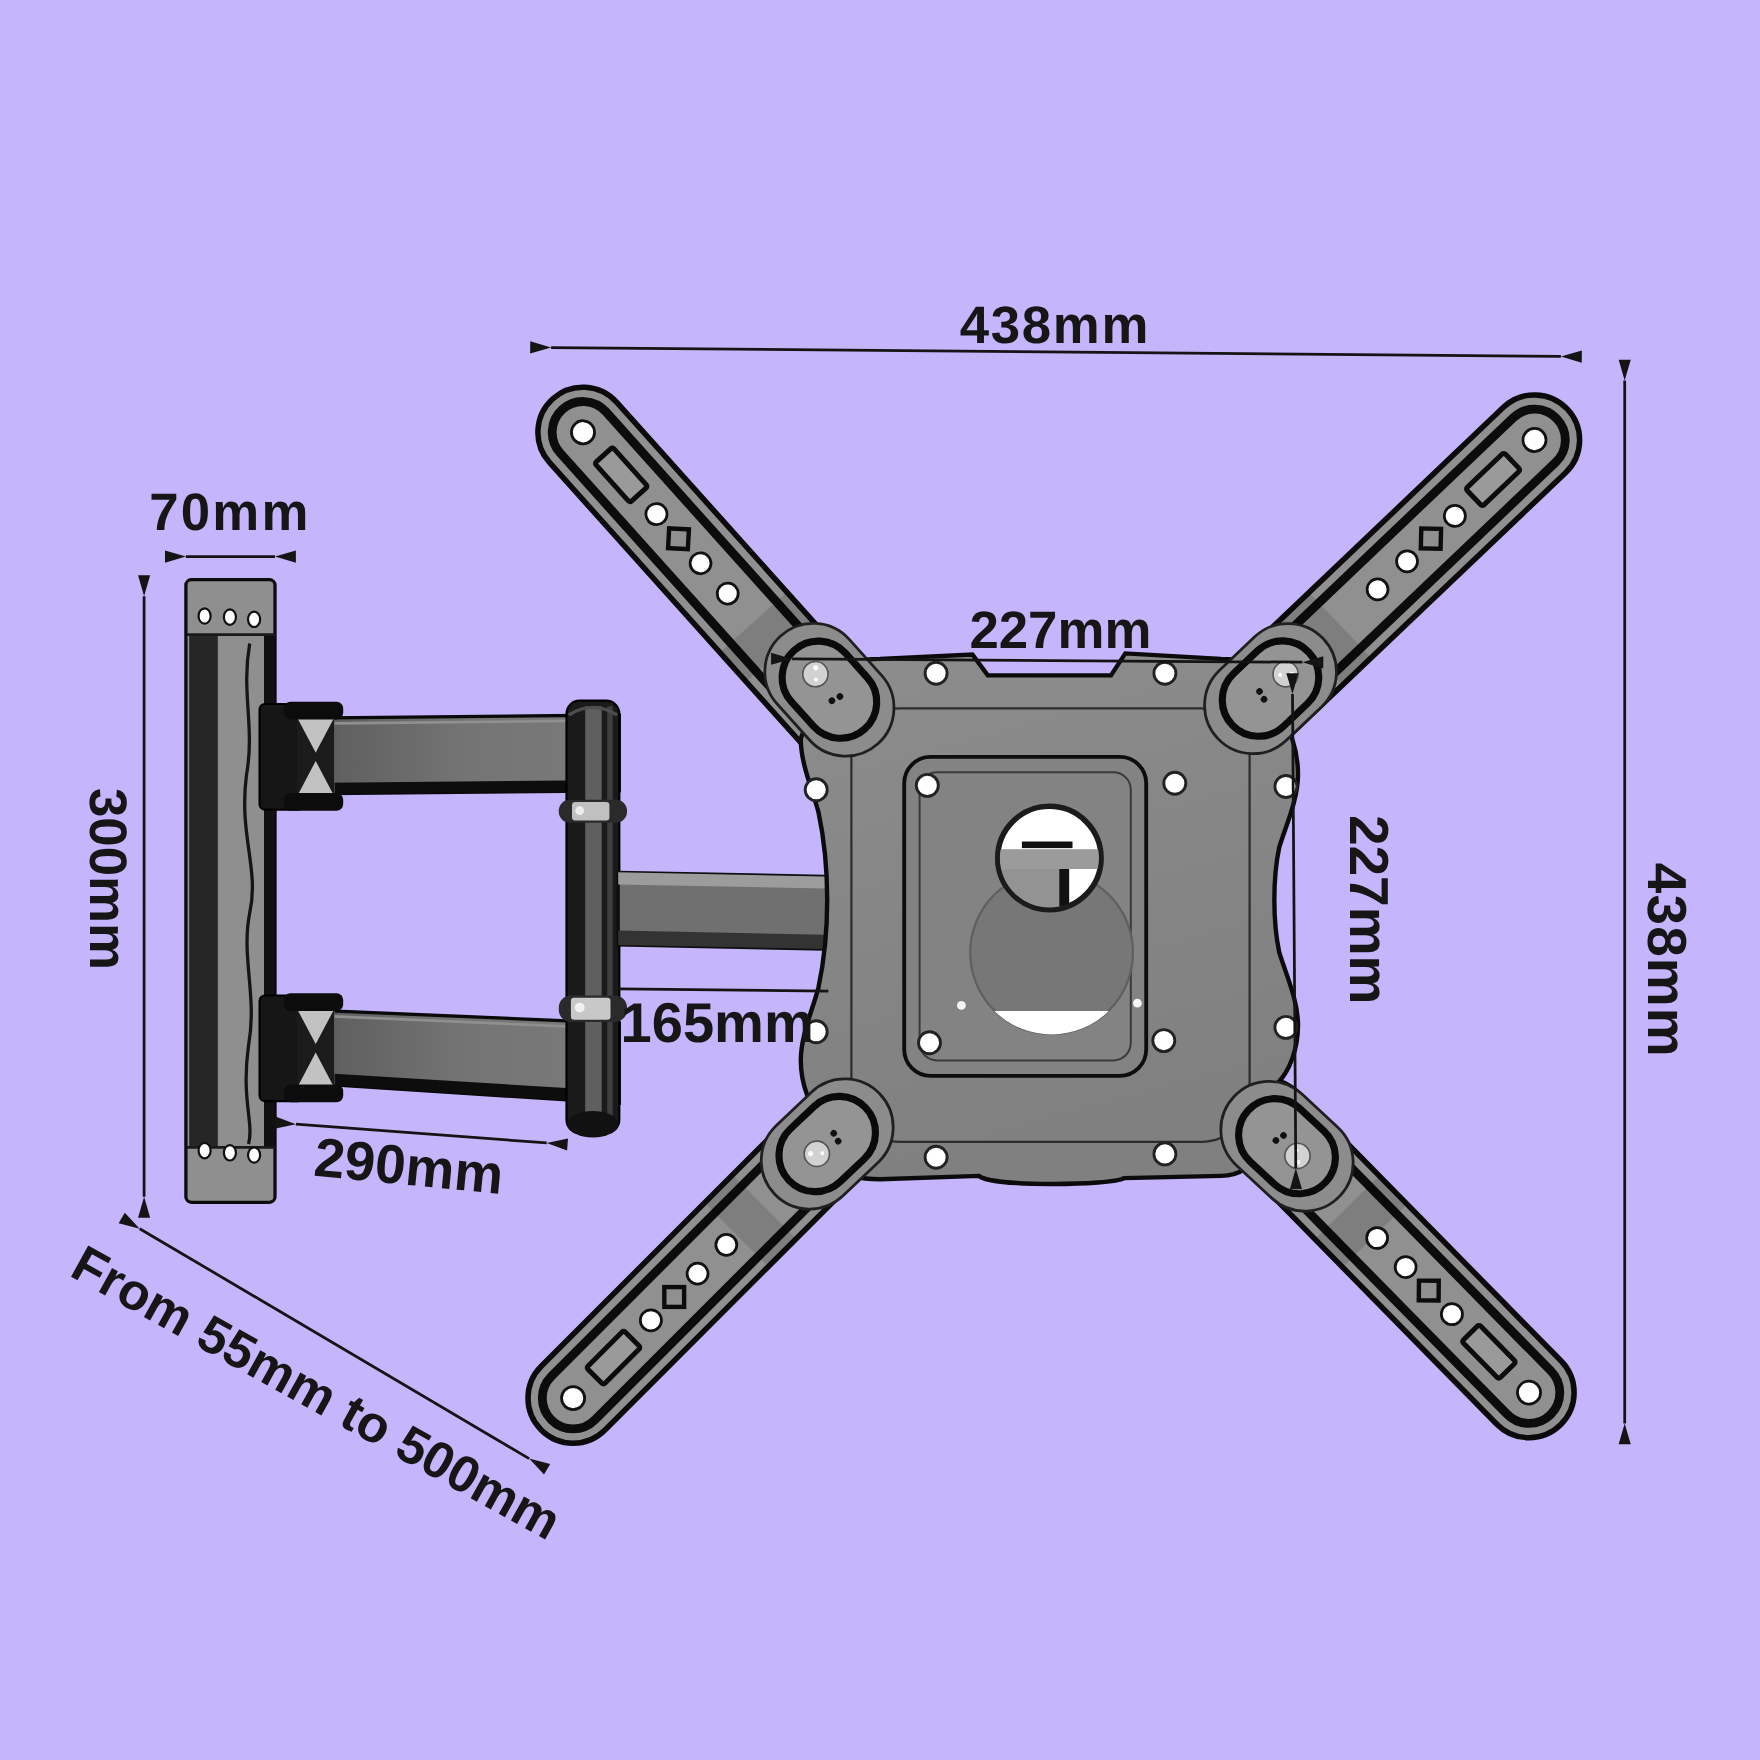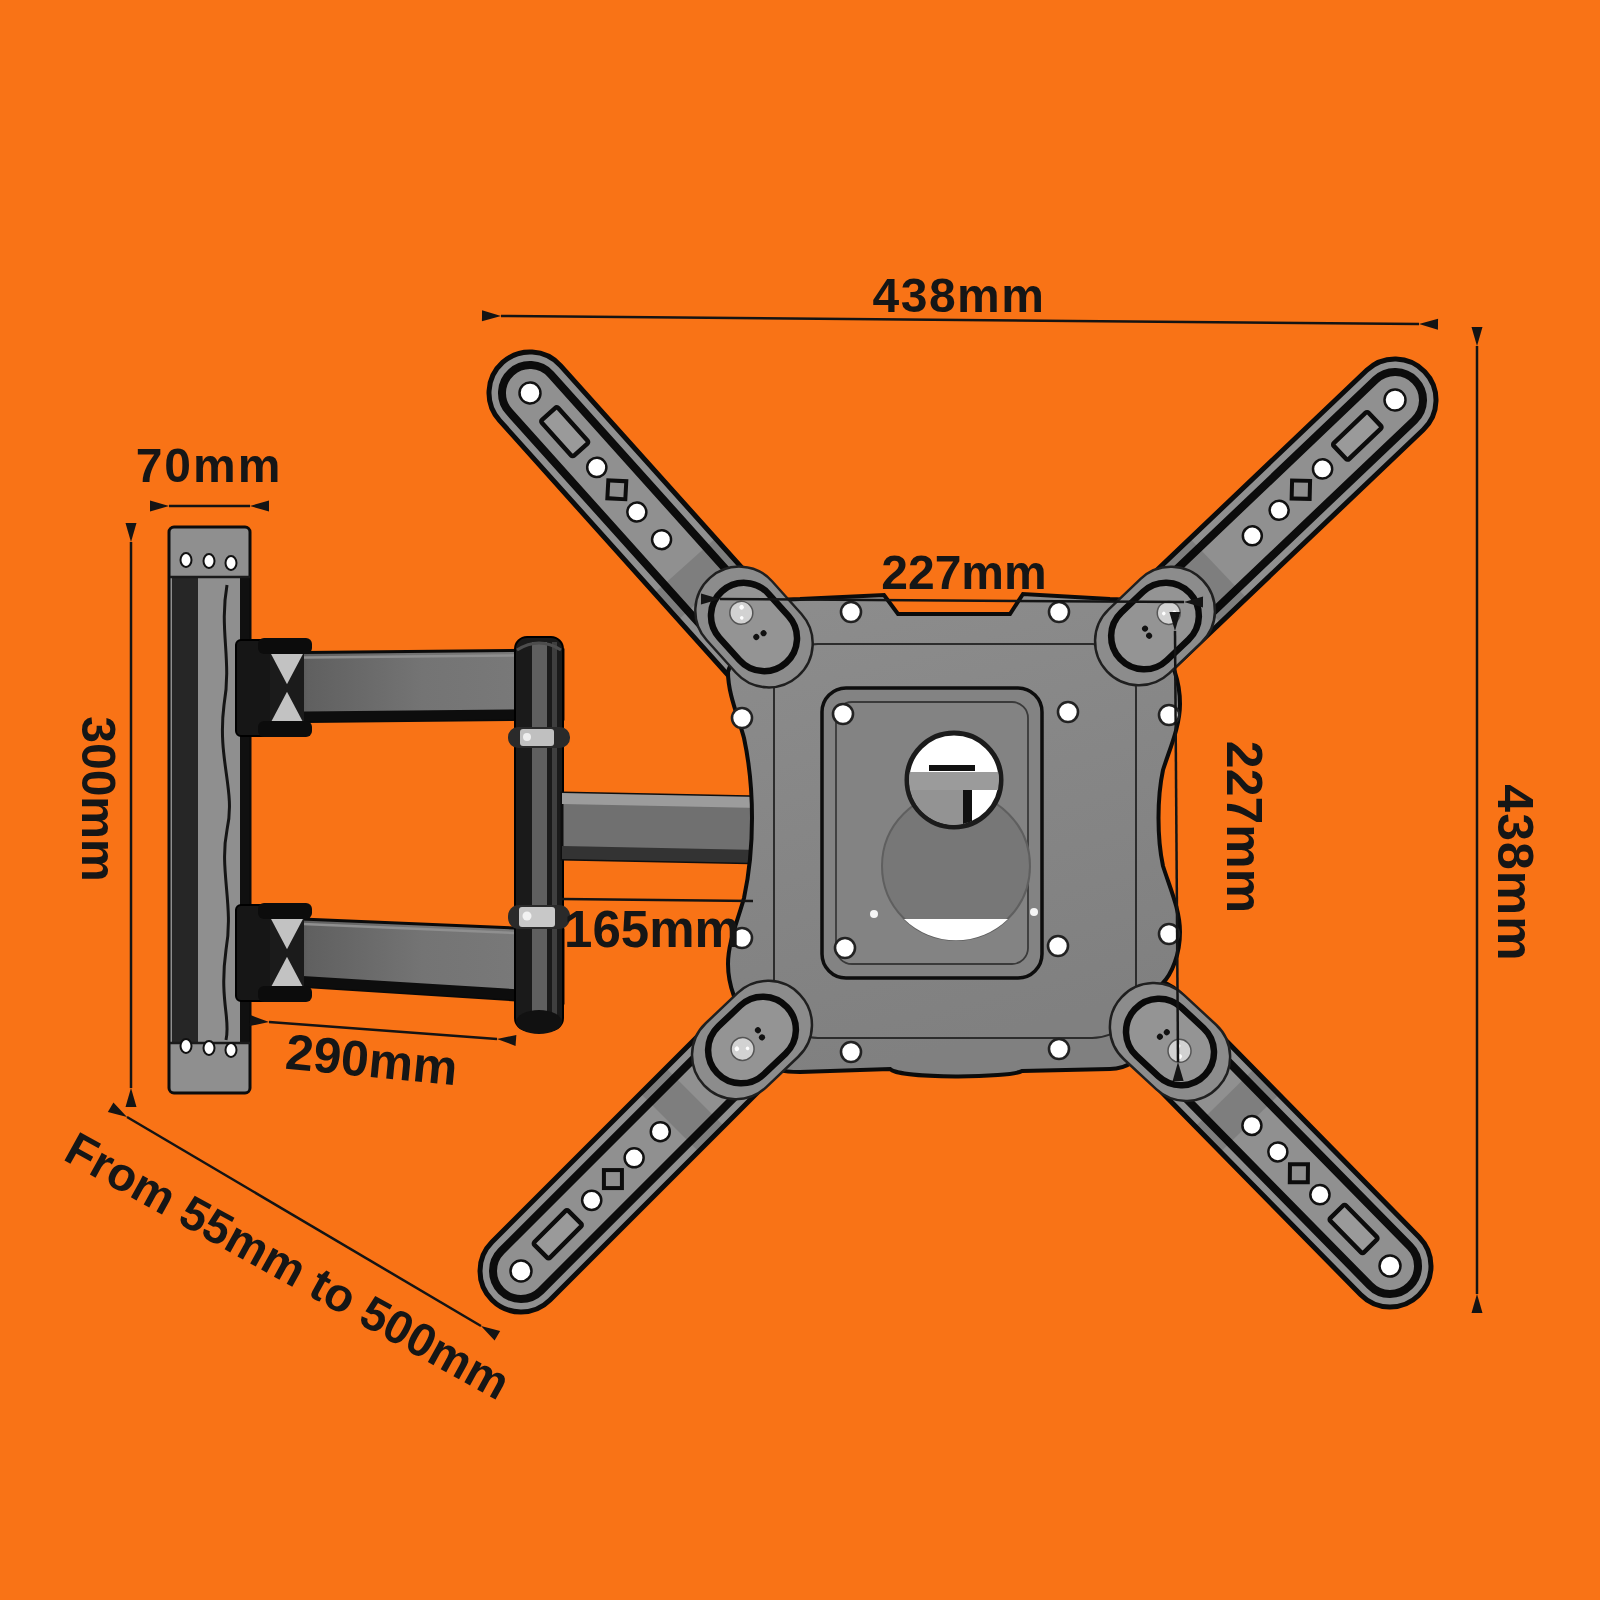--- a/index.html
+++ b/index.html
@@ -1,16 +1,16 @@
 <!DOCTYPE html>
 <html><head>
 <meta charset="utf-8">
 <style>
   html,body{margin:0;padding:0;background:#fff;}
-  .page{position:relative;width:1600px;height:1600px;background:#f97316;overflow:hidden;
+  .page{position:relative;width:1600px;height:1600px;background:#c4b5fd;overflow:hidden;
         font-family:"Liberation Sans", sans-serif;}
   svg{position:absolute;left:0;top:0;}
   text{fill:#161616;font-weight:bold;font-family:"Liberation Sans", sans-serif;}
 </style>
 </head>
 <body>
 <div class="page">
 <svg width="1600" height="1600" viewBox="0 0 1600 1600">
 <defs>
   <marker id="a" viewBox="0 0 21 14" refX="1" refY="7" markerWidth="21" markerHeight="14" markerUnits="userSpaceOnUse" orient="auto-start-reverse">

